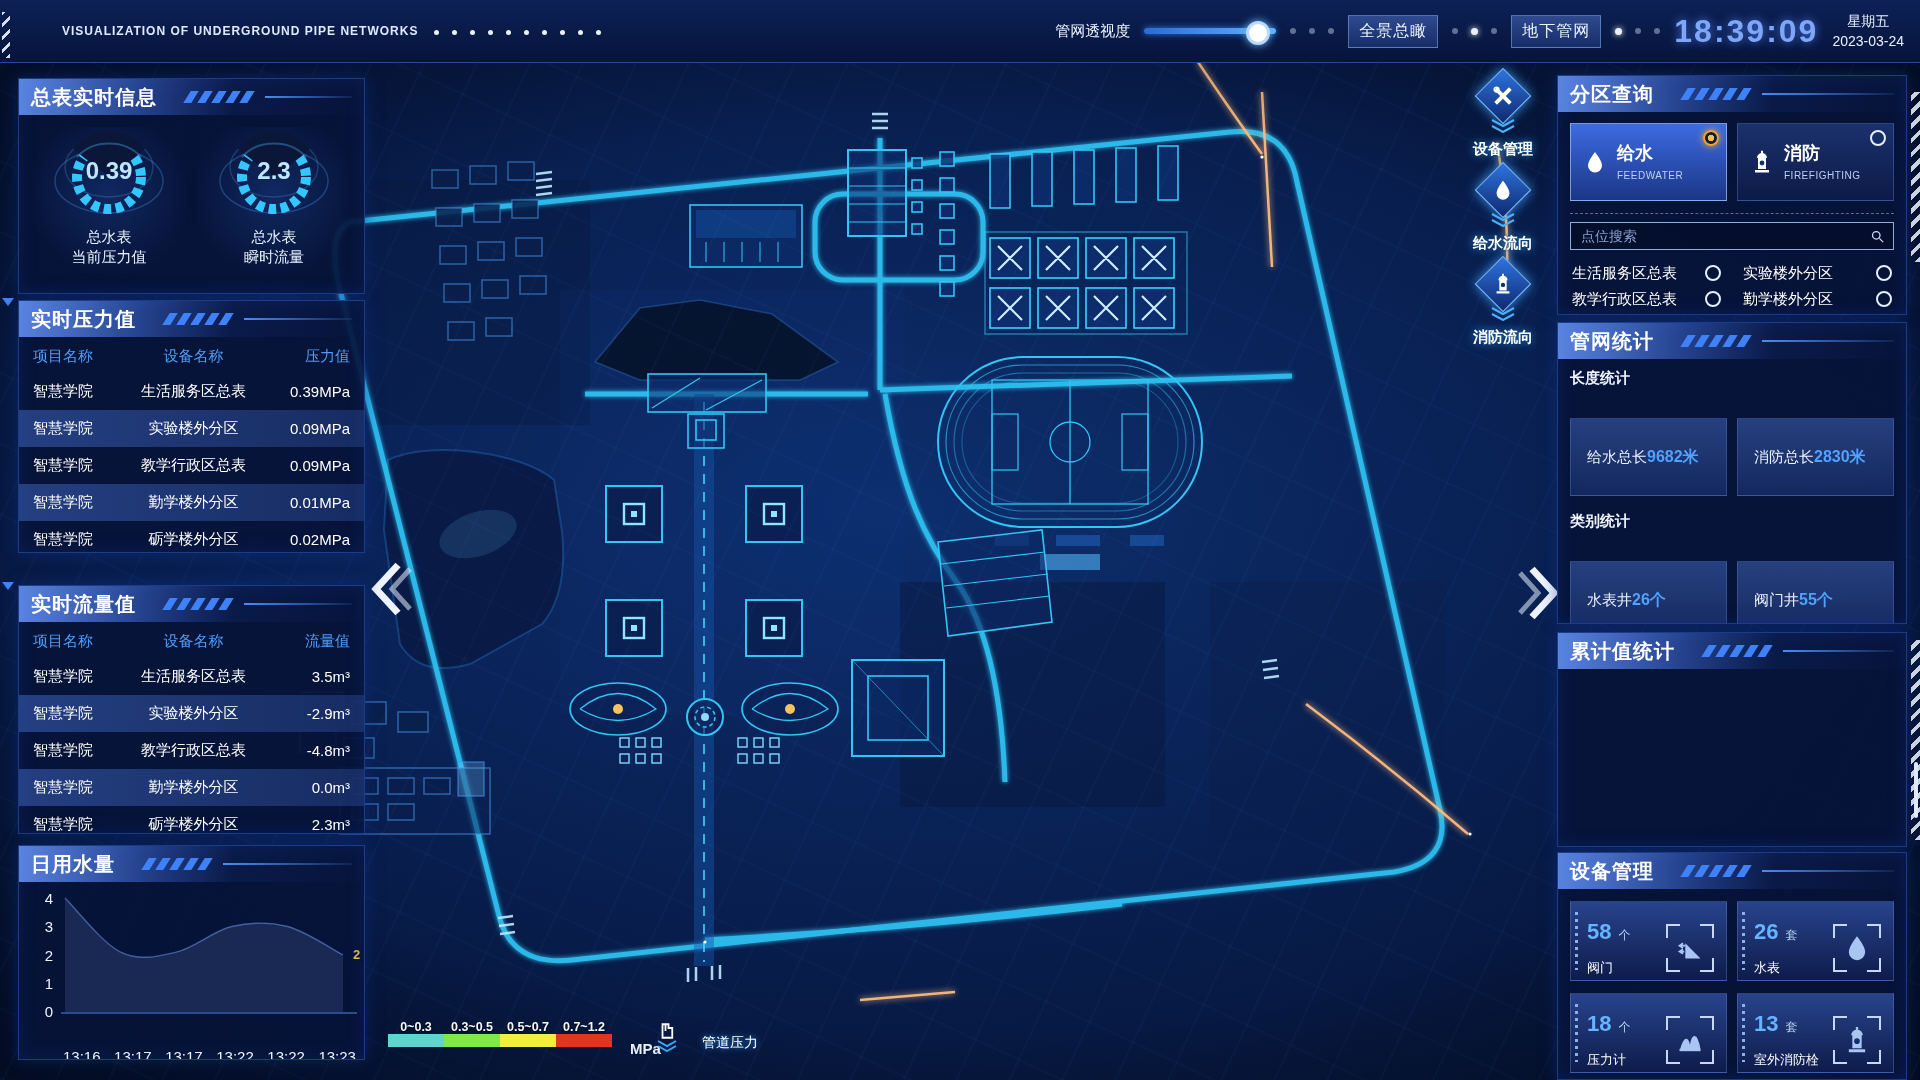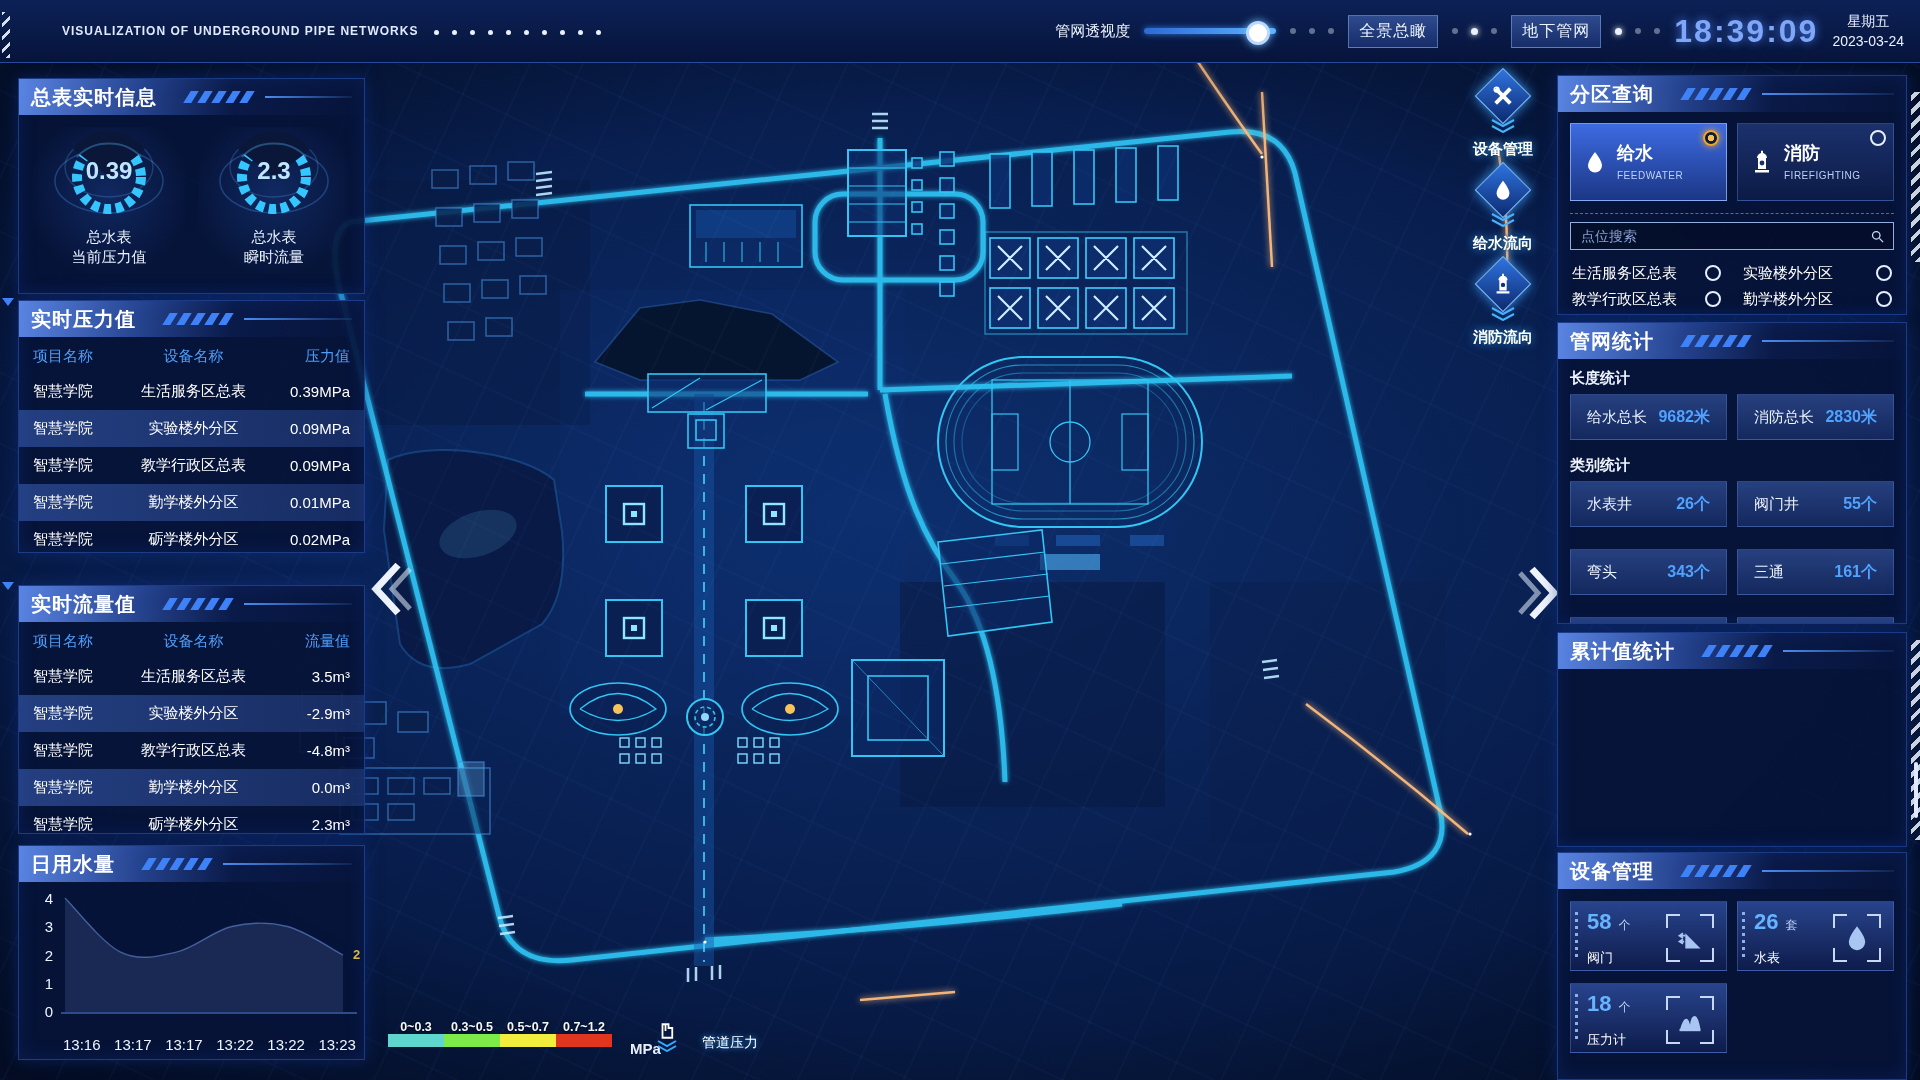--- a/index.html
+++ b/index.html
@@ -61,21 +61,21 @@
     background:radial-gradient(circle at 50% 42%,rgba(40,90,190,.30),rgba(8,20,55,.05) 70%);}
   .gauge-lbl{font-size:15px;line-height:1.35;color:#e8f1ff;}
   
   .tbl-head{display:flex;color:#4f9df8;font-size:15px;padding:10px 14px 7px;}
   .tc1{width:96px;} .tc2{flex:1;text-align:center;} .tc3{width:92px;text-align:right;}
   .tbl-row{display:flex;align-items:center;height:37px;font-size:15px;padding:0 14px;}
   .tbl-row.alt{background:linear-gradient(90deg,rgba(66,106,200,.5),rgba(66,106,200,.28));}
   
   .chart-wrap{position:relative;height:150px;margin:4px 6px 0 6px;}
   .ylab{position:absolute;left:8px;width:20px;text-align:right;font-size:15px;color:#eef4ff;}
-  .xlabs{display:flex;justify-content:space-between;margin:0 8px 0 44px;font-size:15px;color:#eef4ff;}
+  .xlabs{display:flex;justify-content:space-between;margin:12px 8px 0 44px;font-size:15px;color:#eef4ff;}
   
   .tabs{display:flex;gap:10px;padding:11px 12px 4px;}
   .tab{flex:1;height:52px;display:flex;align-items:center;gap:10px;padding:12px 12px;position:relative;
     border:1px solid rgba(120,160,255,.3);cursor:pointer;
     background:linear-gradient(180deg,rgba(44,74,152,.55),rgba(14,28,74,.8));}
   .tab.active{background:linear-gradient(180deg,#3d6be2,#1b3685);border-color:rgba(170,205,255,.65);}
   .tab .cn{font-size:18px;font-weight:bold;}
   .tab .en{font-size:10px;color:#bcd0f8;letter-spacing:.5px;}
   .radio{width:12px;height:12px;border:2px solid #e6eeff;border-radius:50%;flex:none;}
   .tab .radio{position:absolute;top:6px;right:7px;}
@@ -84,41 +84,41 @@
   .dash-sep{border-top:1px dashed rgba(150,180,230,.55);margin:8px 12px 2px;}
   .search{margin:8px 12px;height:26px;border:1px solid #93aede;display:flex;align-items:center;
     padding:0 8px;background:rgba(4,12,36,.6);}
   .search input{flex:1;background:transparent;border:none;outline:none;color:#d7e4ff;font-size:14px;
     font-family:inherit;}
   .search input::placeholder{color:#8b9fce;}
   .zone-list{display:grid;grid-template-columns:1fr 1fr;column-gap:22px;padding:2px 14px;height:72px;overflow:hidden;}
   .zitem{display:flex;justify-content:space-between;align-items:center;height:26px;font-size:15px;cursor:pointer;}
   .sec-label{font-size:15px;font-weight:bold;color:#eef4ff;margin:10px 12px 6px;}
   .stat-grid{display:grid;grid-template-columns:1fr 1fr;gap:14px 10px;padding:0 12px;}
-  .stat-card{height:44px;display:flex;align-items:center;justify-content:space-between;padding:0 16px;
+  .stat-card{height:44px;display:flex;align-items:center;padding:16px 16px;
     background:linear-gradient(180deg,rgba(70,108,196,.5),rgba(34,60,130,.5));
-    border:1px solid rgba(110,150,230,.28);}
+    border:1px solid rgba(110,150,230,.28);margin-top:24px;}
   .stat-card .sl{font-size:15px;color:#eaf2ff;}
   .stat-card .sv{font-size:16px;font-weight:bold;color:#4fa2ff;}
   .cum-body{display:flex;align-items:center;padding:24px 12px 0;}
   .cum-tile{width:106px;height:100px;display:flex;align-items:center;justify-content:center;}
   .cum-circle{width:74px;height:74px;border-radius:50%;display:flex;align-items:center;justify-content:center;
     background:radial-gradient(circle,#123a86 0 55%,#0a1c4e 70%);
     border:2px solid rgba(90,160,255,.8);box-shadow:0 0 14px rgba(60,140,255,.7),inset 0 0 12px rgba(80,170,255,.6);}
   .hatch{width:14px;height:100px;margin:0 12px;
     background:repeating-linear-gradient(-45deg,#35c7ff 0 6px,#0a1c4e 6px 13px);opacity:.9;}
   .cum-col{flex:1;display:flex;flex-direction:column;gap:14px;}
   .cum-box{height:36px;border:1px solid rgba(195,212,240,.85);display:flex;align-items:center;
     justify-content:space-between;padding:0 10px;}
   .cum-box .cl{font-size:18px;color:#f2f6ff;}
   .cum-box .cv{font-size:23px;font-weight:bold;color:#3f9bf8;}
   .cum-deco{align-self:flex-end;color:#cfe0ff;font-size:12px;letter-spacing:2px;opacity:.85;}
   .dev-grid{display:grid;grid-template-columns:1fr 1fr;gap:12px 10px;padding:12px 12px 0;}
   .dev-card{height:64px;position:relative;display:flex;align-items:center;justify-content:space-between;
-    padding:4px 12px 0 16px;cursor:pointer;border:1px solid rgba(110,150,230,.32);
+    padding:14px 12px 0 16px;cursor:pointer;border:1px solid rgba(110,150,230,.32);
     background:linear-gradient(180deg,rgba(62,100,196,.6),rgba(16,30,80,.8));}
   .dev-card::before{content:"";position:absolute;left:4px;top:10px;bottom:10px;width:3px;
     background:repeating-linear-gradient(180deg,#8cb0ec 0 3px,transparent 3px 7px);}
   .dev-num{font-size:22px;font-weight:bold;color:#66b3ff;}
   .dev-unit{font-size:12px;color:#bcd2f8;margin-left:7px;}
   .dev-lbl{font-size:13px;color:#fff;margin-top:14px;}
   .dev-ico{width:48px;height:48px;display:flex;align-items:center;justify-content:center;color:#a9c6f3;}
   
   .side-btn{position:absolute;width:70px;text-align:center;z-index:15;cursor:pointer;}
   .diamond{width:38px;height:38px;margin:4px auto 0;transform:rotate(45deg);
@@ -851,20 +851,29 @@
       </div>
       <div class="dev-card">
         <div><span class="dev-num">18</span><span class="dev-unit">个</span>
           <div class="dev-lbl">压力计</div></div>
         <div class="dev-ico brk">
             <svg width="28" height="28" fill="currentColor">
               <use href="#i-gaugeic"></use>
             </svg>
           </div>
       </div>
+      <div class="dev-card">
+        <div><span class="dev-num">13</span><span class="dev-unit">套</span>
+          <div class="dev-lbl">室外消防栓</div></div>
+        <div class="dev-ico brk">
+            <svg width="28" height="28" fill="currentColor">
+              <use href="#i-hydrant"></use>
+            </svg>
+          </div>
+      </div>
     </div>
   </div>
 
   <div class="zz" style="right:0;top:30px;height:170px;"></div>
   <div class="zz" style="right:0;top:578px;height:200px;"></div>
   <div class="tri" style="left:2px;top:236px;"></div>
   <div class="tri" style="left:2px;top:520px;"></div>
   <div class="scrollthumb"></div>
 </div>
 

